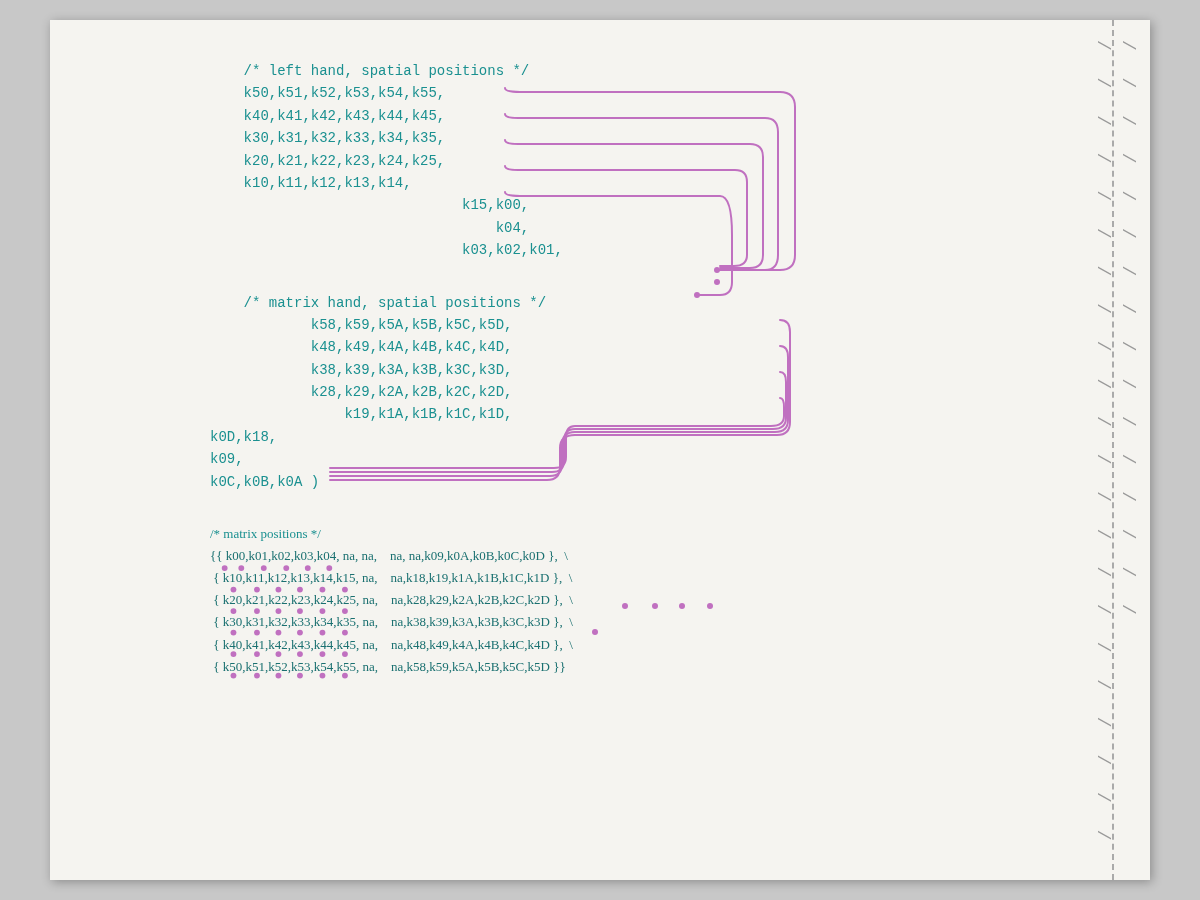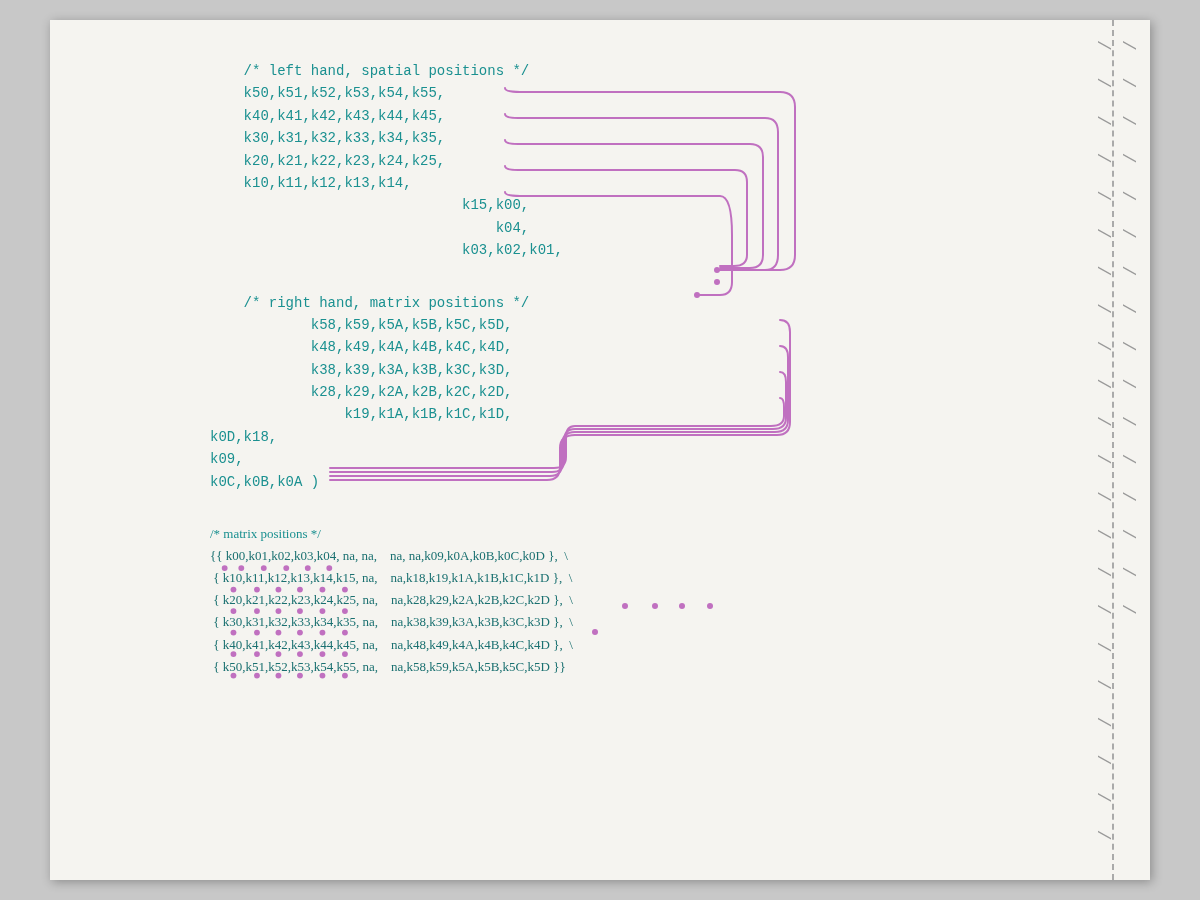--- a/index.html
+++ b/index.html
@@ -124,21 +124,21 @@
 
       <path class="bracket-line" d="M 295,132 Q 295,136 310,136 L 510,136 Q 522,136 522,175 L 522,222 Q 522,235 510,235 L 490,235"></path>
 
       <circle class="dot" cx="507" cy="210" r="3"></circle>
       <circle class="dot" cx="507" cy="222" r="3"></circle>
       <circle class="dot" cx="487" cy="235" r="3"></circle>
     </svg>
   </div>
 
   <div class="code-section" style="position:relative; margin-top: 30px;">
-    <div class="code-text">    <span class="comment">/* right hand, matrix positions */</span>
+    <div class="code-text">    <span class="comment">/* matrix hand, spatial positions */</span>
             k58,k59,k5A,k5B,k5C,k5D,
             k48,k49,k4A,k4B,k4C,k4D,
             k38,k39,k3A,k3B,k3C,k3D,
             k28,k29,k2A,k2B,k2C,k2D,
                 k19,k1A,k1B,k1C,k1D,
 k0D,k18,
 k09,
 k0C,k0B,k0A )</div>
 
     <svg class="overlay-svg" style="position:absolute;top:0;left:0;width:750px;height:200px;" viewBox="0 0 750 200">

